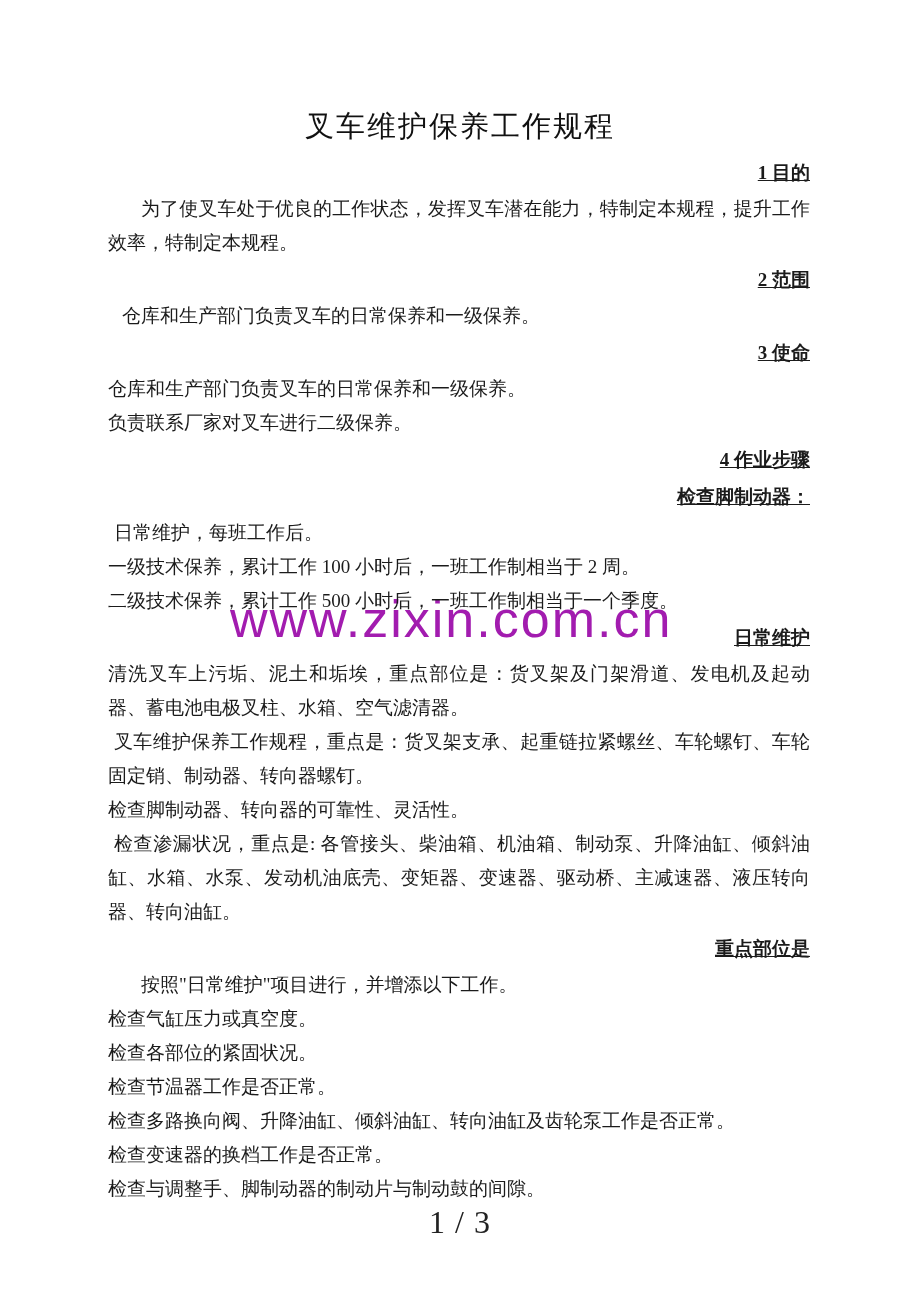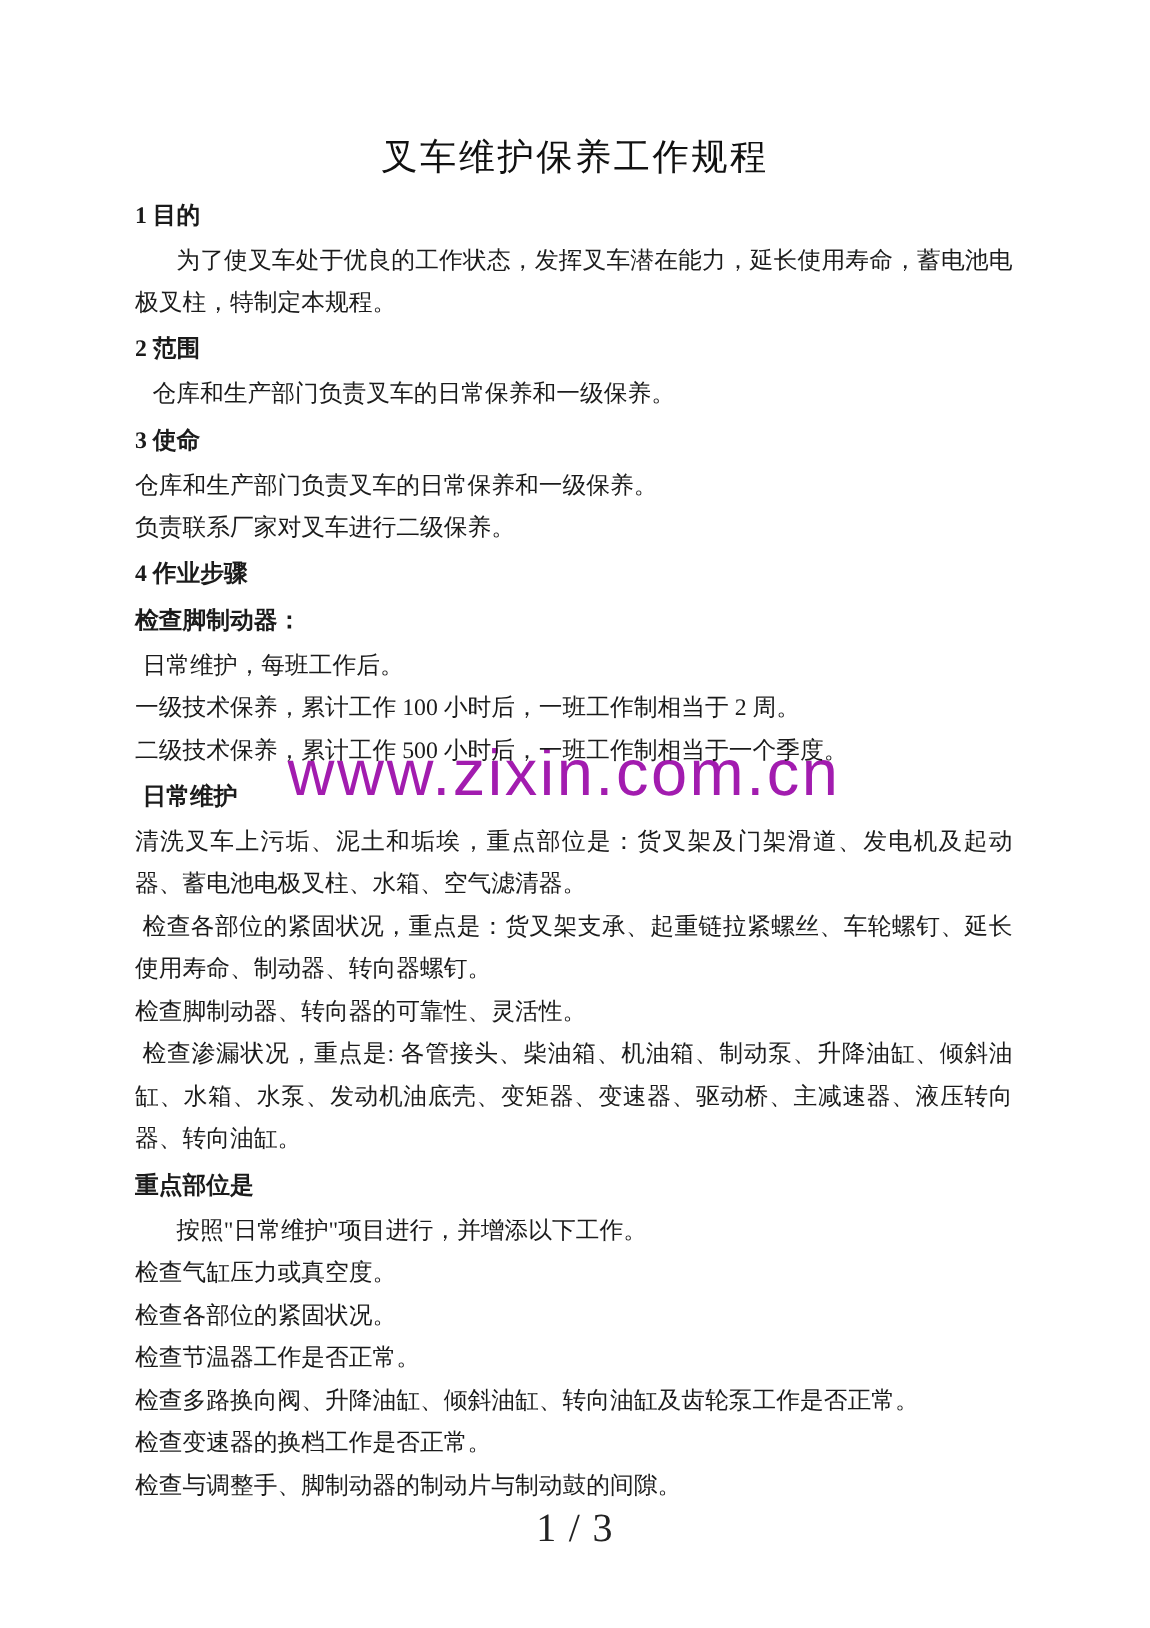--- a/index.html
+++ b/index.html
@@ -45,21 +45,22 @@
   }
   .content p {
     margin: 0;
     font-size: 19px;
     line-height: 34px;
     text-align: justify;
   }
   .content p.heading {
     font-weight: 700;
     margin: 3px 0 2px 0;
-    text-align: left;
+    text-align: right;
+    text-decoration: underline;
   }
   .ind1 { text-indent: 6px; }
   .ind2 { text-indent: 14px; }
   .ind3 { text-indent: 33px; }
   .page-footer {
     position: absolute;
     left: 0;
     right: 0;
     top: 1205px;
     z-index: 1;
@@ -73,34 +74,34 @@
 </head>
 <body>
 
 <div class="watermark">www.zixin.com.cn</div>
 
 <div class="doc">
   <div class="doc-title">叉车维护保养工作规程</div>
 
   <div class="content">
       <p class="heading">1 目的</p>
-      <p class="body ind3">为了使叉车处于优良的工作状态，发挥叉车潜在能力，延长使用寿命，蓄电池电极叉柱，特制定本规程。</p>
+      <p class="body ind3">为了使叉车处于优良的工作状态，发挥叉车潜在能力，特制定本规程，提升工作效率，特制定本规程。</p>
       <p class="heading">2 范围</p>
       <p class="body ind2">仓库和生产部门负责叉车的日常保养和一级保养。</p>
       <p class="heading">3 使命</p>
       <p class="body">仓库和生产部门负责叉车的日常保养和一级保养。</p>
       <p class="body">负责联系厂家对叉车进行二级保养。</p>
       <p class="heading">4 作业步骤</p>
       <p class="heading">检查脚制动器：</p>
       <p class="body ind1">日常维护，每班工作后。</p>
       <p class="body">一级技术保养，累计工作 100 小时后，一班工作制相当于 2 周。</p>
       <p class="body">二级技术保养，累计工作 500 小时后，一班工作制相当于一个季度。</p>
       <p class="heading ind1">日常维护</p>
       <p class="body">清洗叉车上污垢、泥土和垢埃，重点部位是：货叉架及门架滑道、发电机及起动器、蓄电池电极叉柱、水箱、空气滤清器。</p>
-      <p class="body ind1">检查各部位的紧固状况，重点是：货叉架支承、起重链拉紧螺丝、车轮螺钉、延长使用寿命、制动器、转向器螺钉。</p>
+      <p class="body ind1">叉车维护保养工作规程，重点是：货叉架支承、起重链拉紧螺丝、车轮螺钉、车轮固定销、制动器、转向器螺钉。</p>
       <p class="body">检查脚制动器、转向器的可靠性、灵活性。</p>
       <p class="body ind1">检查渗漏状况，重点是: 各管接头、柴油箱、机油箱、制动泵、升降油缸、倾斜油缸、水箱、水泵、发动机油底壳、变矩器、变速器、驱动桥、主减速器、液压转向器、转向油缸。</p>
       <p class="heading">重点部位是</p>
       <p class="body ind3">按照"日常维护"项目进行，并增添以下工作。</p>
       <p class="body">检查气缸压力或真空度。</p>
       <p class="body">检查各部位的紧固状况。</p>
       <p class="body">检查节温器工作是否正常。</p>
       <p class="body">检查多路换向阀、升降油缸、倾斜油缸、转向油缸及齿轮泵工作是否正常。</p>
       <p class="body">检查变速器的换档工作是否正常。</p>
       <p class="body">检查与调整手、脚制动器的制动片与制动鼓的间隙。</p>

